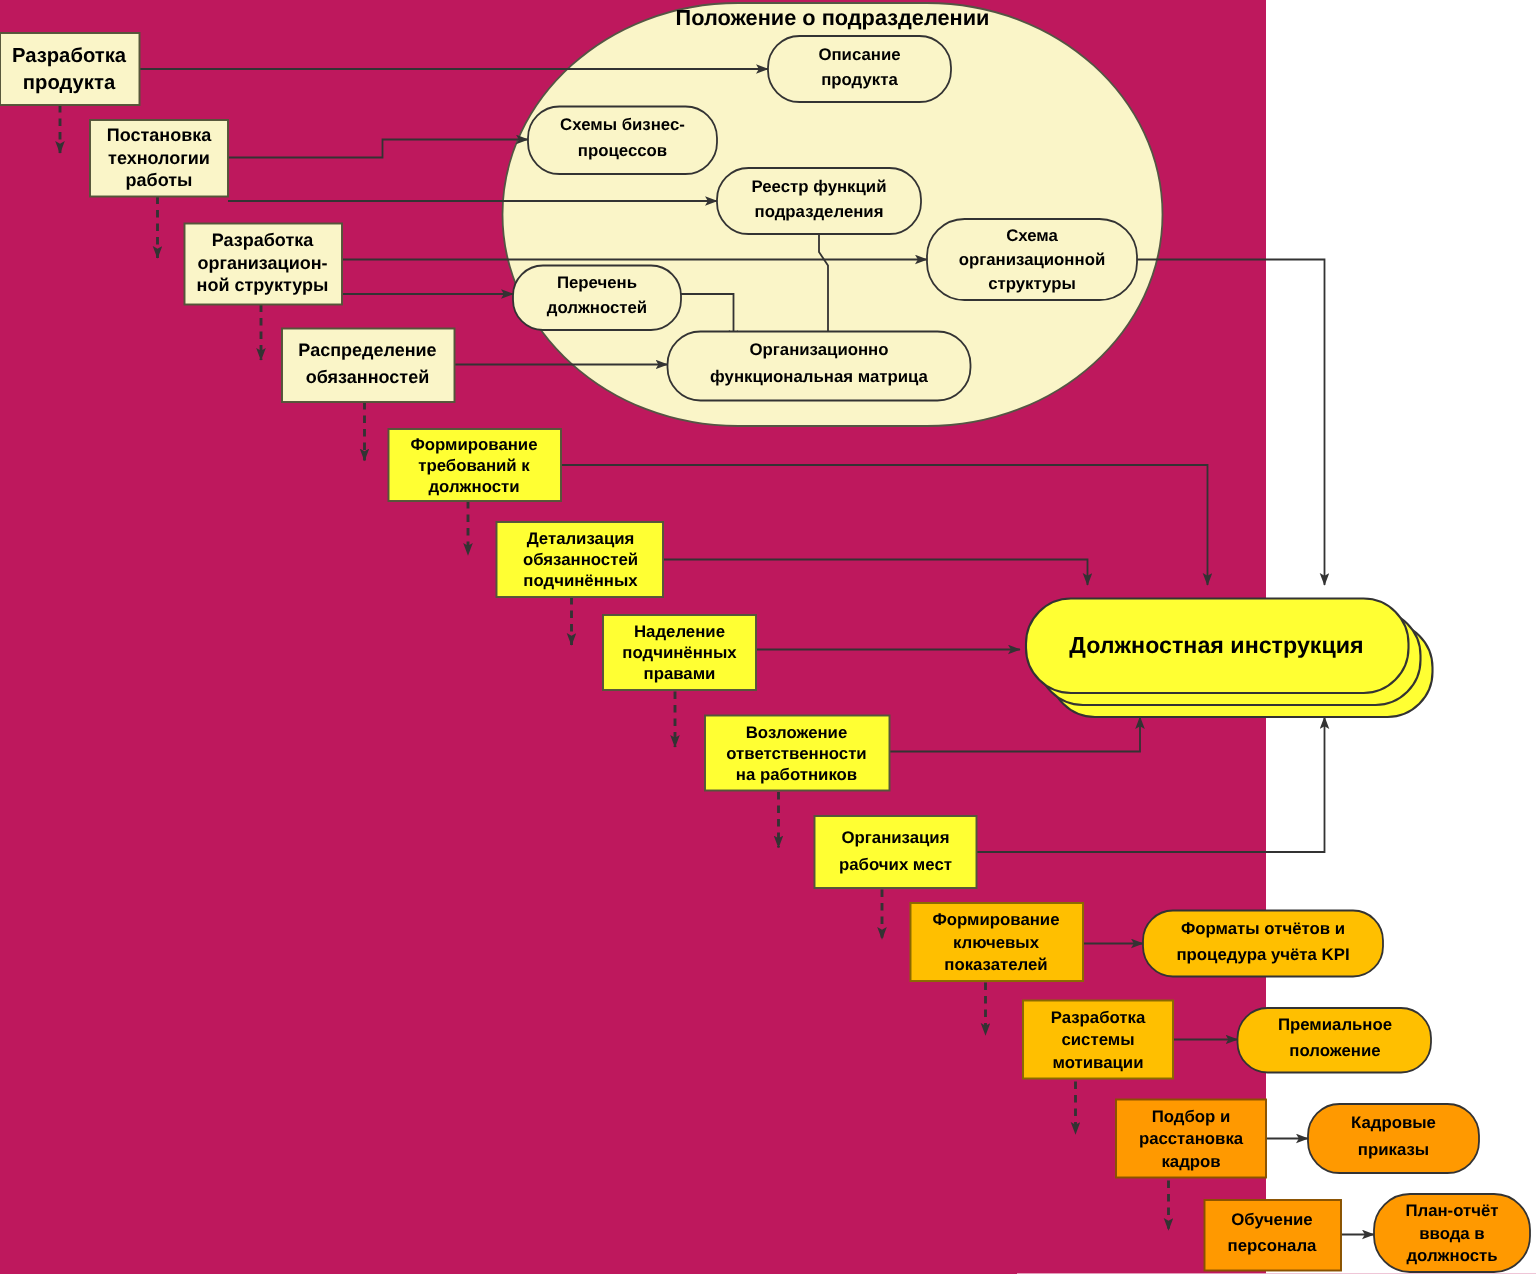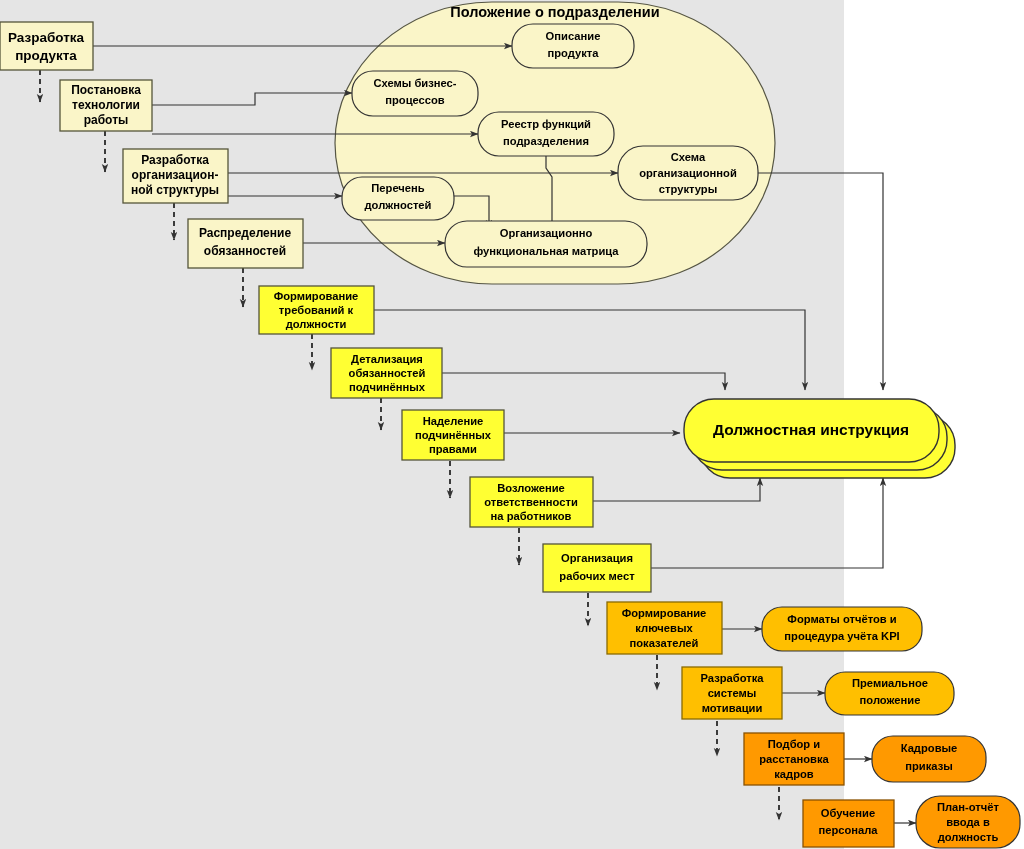--- a/index.html
+++ b/index.html
@@ -1,16 +1,16 @@
 <!DOCTYPE html>
 <html><head>
 <meta charset="utf-8">
 <style>
   html,body{margin:0;padding:0;background:#ffffff;}
-  #root{position:relative;width:844px;height:849px;background:#e5e5e5;
+  #root{position:relative;width:844px;height:849px;background:#be185d;
         font-family:"Liberation Sans", sans-serif;}
   svg{position:absolute;left:0;top:0;width:1024px;height:849px;}
   .lbl{font-family:"Liberation Sans", sans-serif;font-weight:bold;fill:#000;
        text-anchor:middle;dominant-baseline:middle;}
   .ovaltitle{font-size:14.5px;}
   .t11{font-size:11.2px;}
   .t12{font-size:12px;}
   .t13{font-size:13.5px;}
   .t15{font-size:15.5px;}
 </style>

